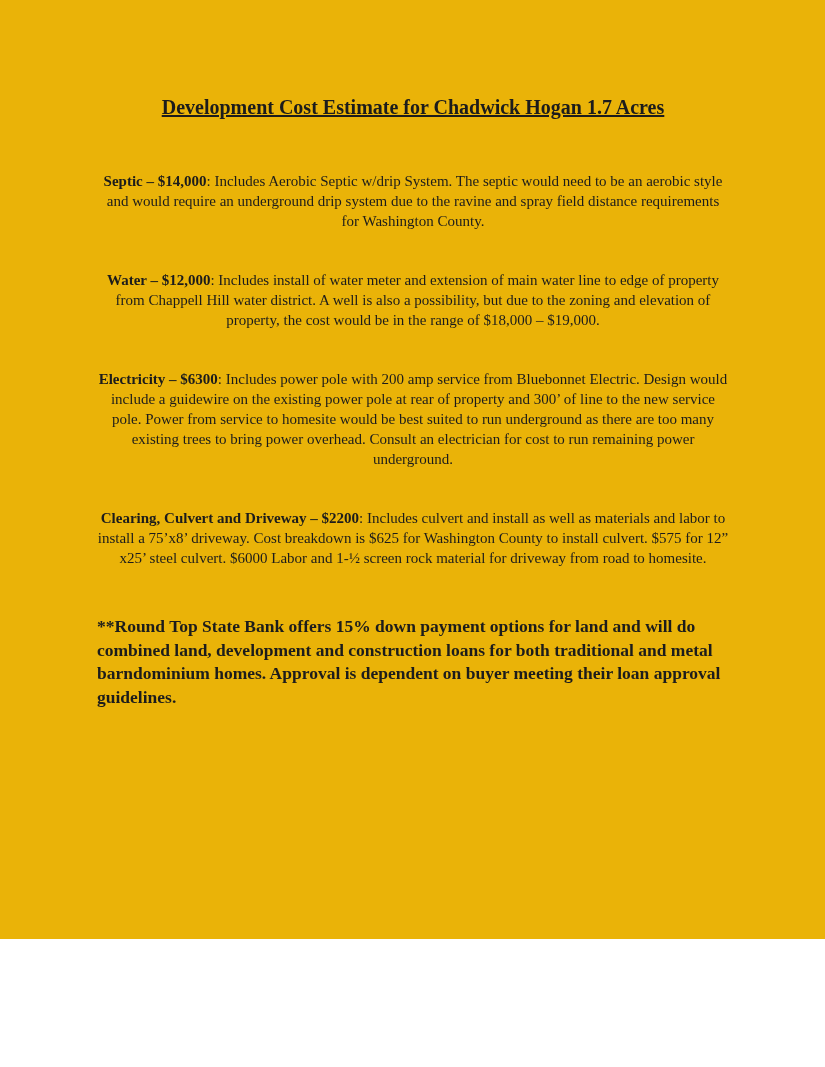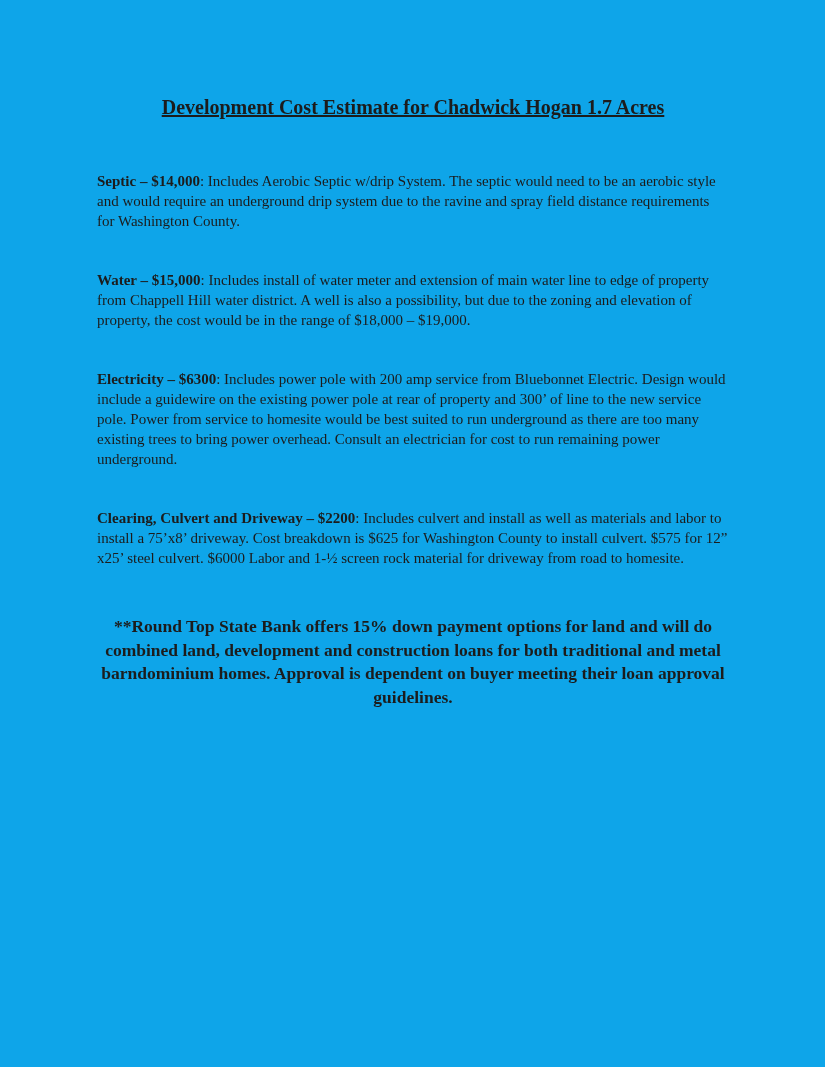--- a/index.html
+++ b/index.html
@@ -3,72 +3,71 @@
 <meta charset="utf-8">
 <style>
   html, body {
     margin: 0;
     padding: 0;
     background: #ffffff;
   }
   .page {
     position: relative;
     width: 825px;
-    height: 1067px;
-    background: #0ea5e9;
+    height: 939px;
+    background: #eab308;
     box-sizing: border-box;
     padding: 94px 96px 0 97px;
     font-family: "Liberation Serif", "DejaVu Serif", serif;
     color: #1c1c1c;
     overflow: hidden;
   }
   .title {
     margin: 0;
     font-size: 20px;
     line-height: 26px;
     font-weight: bold;
     text-align: center;
     text-decoration: underline;
   }
   .section {
     margin: 39px 0 0 0;
     font-size: 15px;
     line-height: 20px;
-    text-align: left;
+    text-align: center;
   }
   .section.first {
     margin-top: 51px;
   }
   .heading {
     font-weight: bold;
   }
   .total {
     margin: 39px 0 0 0;
     font-size: 17.5px;
     line-height: 24px;
     font-weight: bold;
   }
   .note {
     margin: 47px 0 0 0;
     font-size: 17.5px;
     line-height: 23.5px;
     font-weight: bold;
-    text-align: center;
   }
 </style>
 </head>
 <body>
 
 <div class="page">
 
   <h1 class="title">Development Cost Estimate for Chadwick Hogan 1.7 Acres</h1>
 
   <p class="section first"><strong class="heading">Septic – $14,000</strong><span>: </span><span>Includes Aerobic Septic w/drip System. The septic would need to be an aerobic style and would require an underground drip system due to the ravine and spray field distance requirements for Washington County.</span></p>
 
-  <p class="section"><strong class="heading">Water – $15,000</strong><span>: </span><span>Includes install of water meter and extension of main water line to edge of property from Chappell Hill water district. A well is also a possibility, but due to the zoning and elevation of property, the cost would be in the range of $18,000 – $19,000.</span></p>
+  <p class="section"><strong class="heading">Water – $12,000</strong><span>: </span><span>Includes install of water meter and extension of main water line to edge of property from Chappell Hill water district. A well is also a possibility, but due to the zoning and elevation of property, the cost would be in the range of $18,000 – $19,000.</span></p>
 
   <p class="section"><strong class="heading">Electricity – $6300</strong><span>: </span><span>Includes power pole with 200 amp service from Bluebonnet Electric. Design would include a guidewire on the existing power pole at rear of property and 300’ of line to the new service pole. Power from service to homesite would be best suited to run underground as there are too many existing trees to bring power overhead. Consult an electrician for cost to run remaining power underground.</span></p>
 
   <p class="section"><strong class="heading">Clearing, Culvert and Driveway – $2200</strong><span>: </span><span>Includes culvert and install as well as materials and labor to install a 75’x8’ driveway. Cost breakdown is $625 for Washington County to install culvert. $575 for 12” x25’ steel culvert. $6000 Labor and 1-½ screen rock material for driveway from road to homesite.</span></p>
 
 
   <p class="note">**Round Top State Bank offers 15% down payment options for land and will do combined land, development and construction loans for both traditional and metal barndominium homes. Approval is dependent on buyer meeting their loan approval guidelines.</p>
 
 </div>
 

